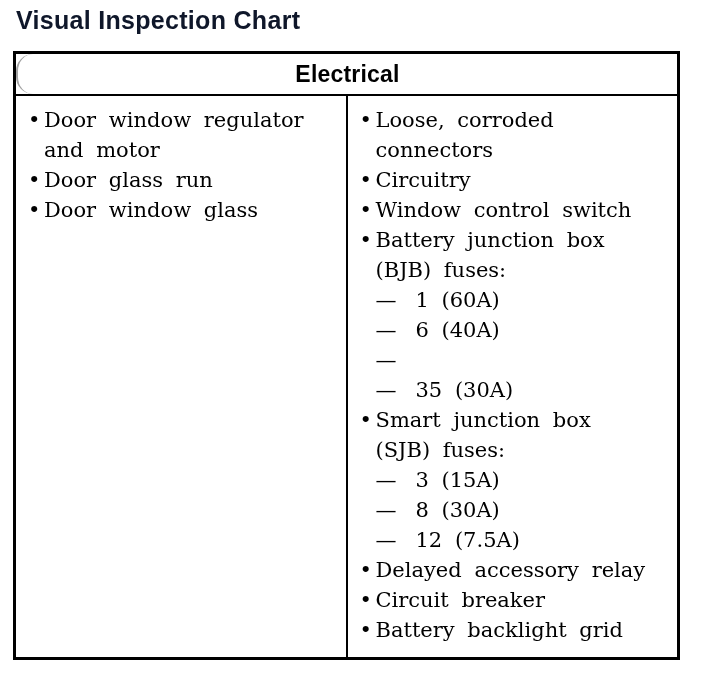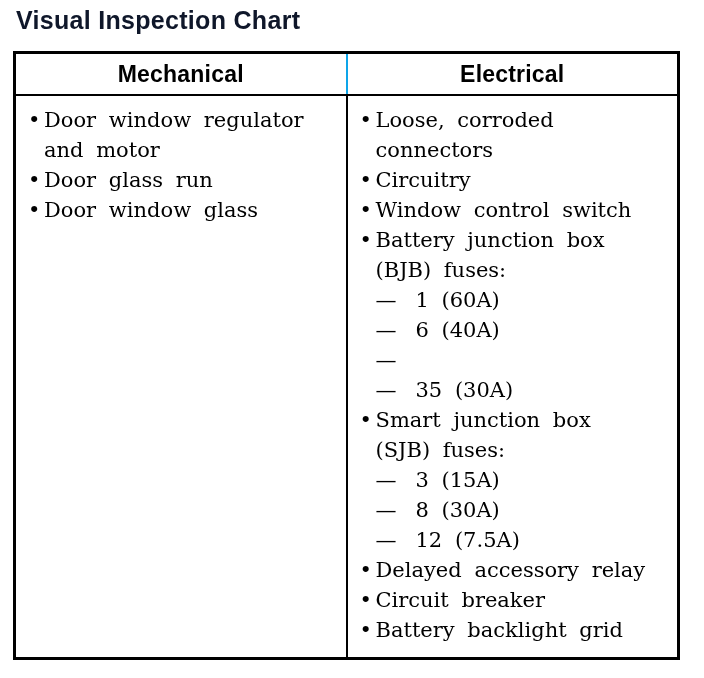--- a/index.html
+++ b/index.html
@@ -41,21 +41,21 @@
   .header-cell {
     flex: 1 1 0;
     display: flex;
     align-items: center;
     justify-content: center;
     font-family: "Liberation Sans", "DejaVu Sans", sans-serif;
     font-weight: bold;
     font-size: 23px;
     letter-spacing: 0.2px;
   }
-  .header-cell.second { border-left: 2px solid #0ea5e9; }
+  .header-cell.second { border-left: 2px solid #a3a3a3; border-radius: 17px; }
   .body-row {
     display: flex;
     flex: 1 1 auto;
   }
   .body-cell {
     flex: 1 1 0;
     padding: 9px 8px 0 12px;
     font-size: 21px;
     line-height: 30px;
     word-spacing: 6px;
@@ -74,21 +74,20 @@
   .item.dash .marker { flex: 0 0 40px; }
 </style>
 </head>
 <body>
 
 <div class="page-title">Visual Inspection Chart</div>
 
 <div class="vic-table">
 
   <div class="header-row">
-    <div class="header-cell">Mechanical</div>
     <div class="header-cell second">Electrical</div>
   </div>
 
   <div class="body-row">
 
     <div class="body-cell">
       <div class="item">
         <span class="marker">•</span>
         <span class="item-text">Door window regulator
 and motor</span>

